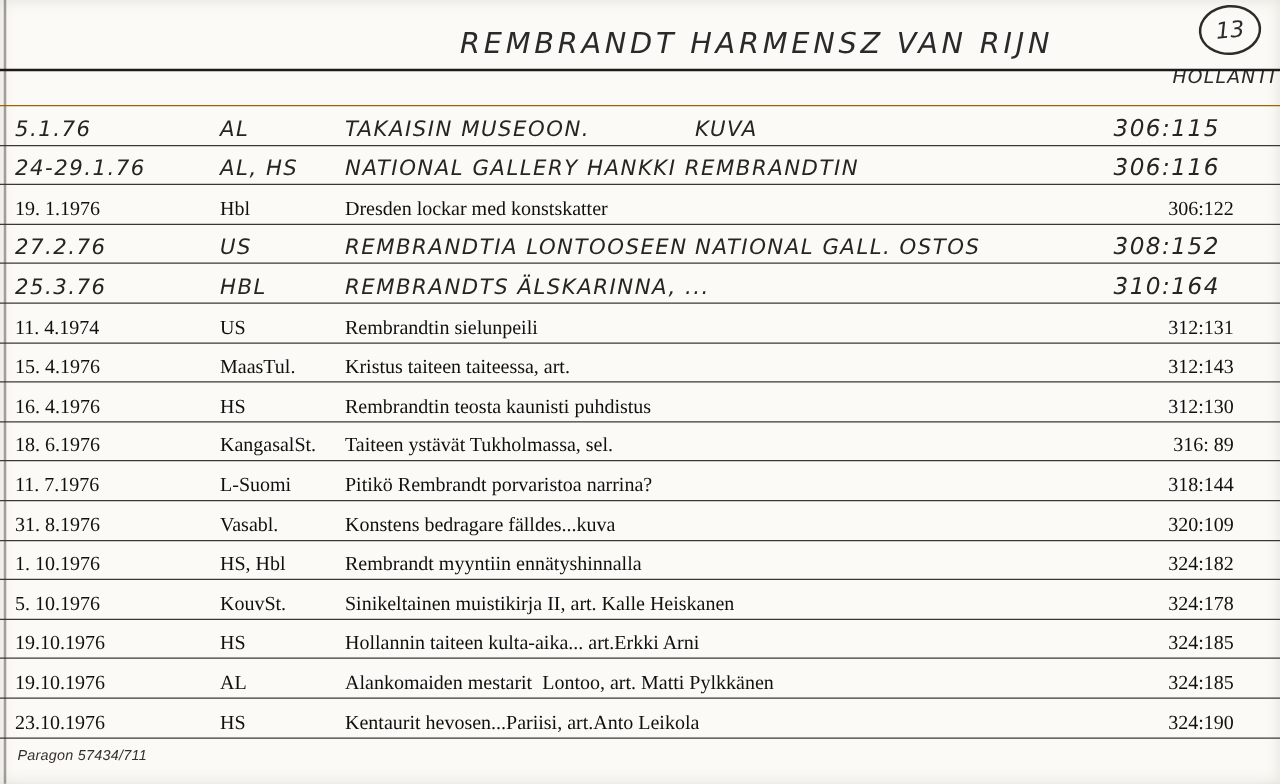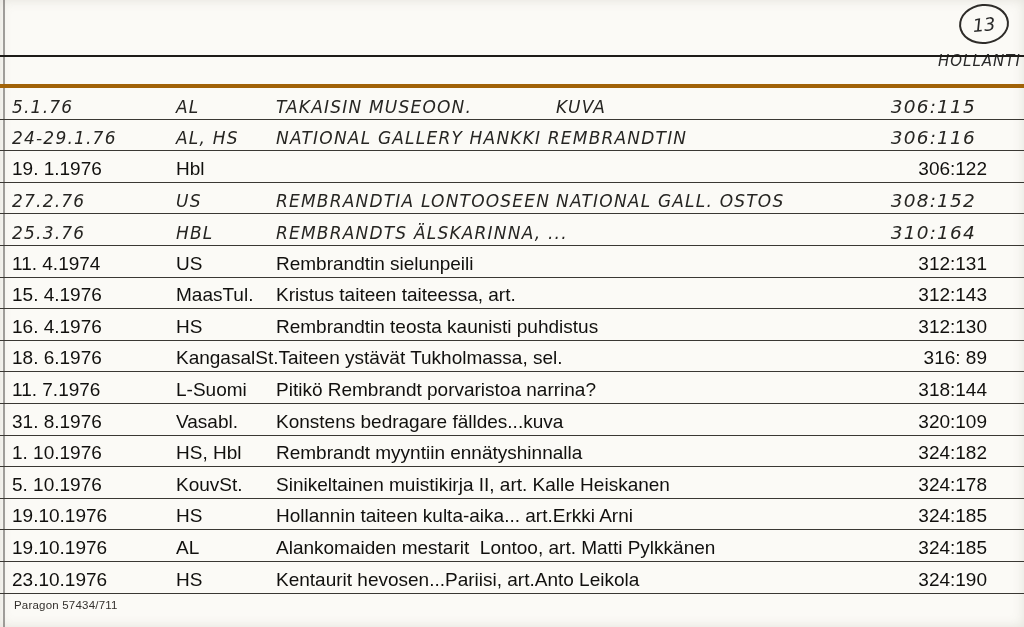--- a/index.html
+++ b/index.html
@@ -42,61 +42,62 @@
     transform:rotate(-5deg);
     background:transparent;
   }
   .rule-thick{
     position:absolute;left:0;right:0;top:55px;height:2px;background:#1d1b18;
   }
 
   
   .rows{
     position:absolute;left:0;right:0;top:84px;
-    border-top:4px solid #a16207;
+    border-top:1px solid #a16207;
   }
   .row{
     position:relative;
     height:28.6px;
     border-bottom:1px solid #3a3833;
     display:flex;align-items:flex-end;
     padding:0 0 2px 0;
-    font-family:Liberation Sans, sans-serif;
-    font-size:19px;color:#11100e;
+    font-family:Liberation Serif, serif;
+    font-size:16px;color:#11100e;
     white-space:pre;
   }
   .row span{white-space:pre;}
   .col-date{flex:none;width:118px;padding-left:12px;}
   .col-source{flex:none;min-width:100px;margin-left:46px;}
   .col-title{flex:none;}
   .row-note{position:absolute;left:556px;bottom:2px;}
   .row-ref{position:absolute;right:37px;bottom:2px;}
   
   .row.hw-row, .row.hw-row span{
     font-family:"DejaVu Sans", sans-serif;
     font-style:italic;color:#262522;
     font-size:17px;letter-spacing:1.2px;
   }
   .row.hw-row .row-ref{font-size:18.5px;right:48px;margin-left:45px;}
 
   
   .card-footer{
     position:absolute;left:14px;top:599px;
-    font-size:11.5px;color:#33302c;letter-spacing:.2px;
+    font-size:11.5px;color:#33302c;letter-spacing:.2px;font-style:italic;
   }
 </style>
 </head>
 <body>
 
 <div class="card">
 
   <div class="card-number hw">
     <span>13</span>
   </div>
 
+  <div class="card-title hw">REMBRANDT HARMENSZ VAN RIJN</div>
   <div class="card-country hw">HOLLANTI</div>
 
   <div class="rule-thick"></div>
 
   <div class="rows" id="rows">
       <div class="row hw-row">
       <span class="col-date">5.1.76</span>
       <span class="col-source">AL</span>
       <span class="col-title">TAKAISIN MUSEOON.</span>
       <span class="row-note">KUVA</span>
@@ -105,20 +106,21 @@
       <div class="row hw-row">
       <span class="col-date">24-29.1.76</span>
       <span class="col-source">AL, HS</span>
       <span class="col-title">NATIONAL GALLERY HANKKI REMBRANDTIN</span>
       <span class="row-note"></span>
       <span class="row-ref">306:116</span>
     </div>
       <div class="row">
       <span class="col-date">19. 1.1976</span>
       <span class="col-source">Hbl</span>
+      <span class="col-title">Dresden lockar med konstskatter</span>
       <span class="row-note"></span>
       <span class="row-ref">306:122</span>
     </div>
       <div class="row hw-row">
       <span class="col-date">27.2.76</span>
       <span class="col-source">US</span>
       <span class="col-title">REMBRANDTIA LONTOOSEEN</span>
       <span class="row-note">NATIONAL GALL. OSTOS</span>
       <span class="row-ref">308:152</span>
     </div>

